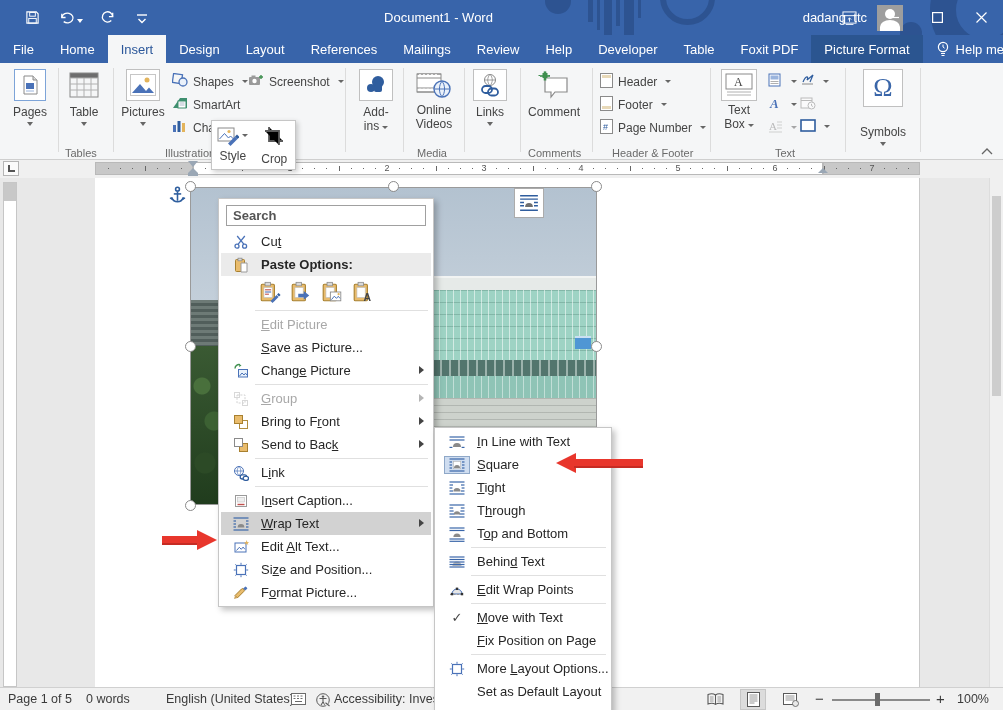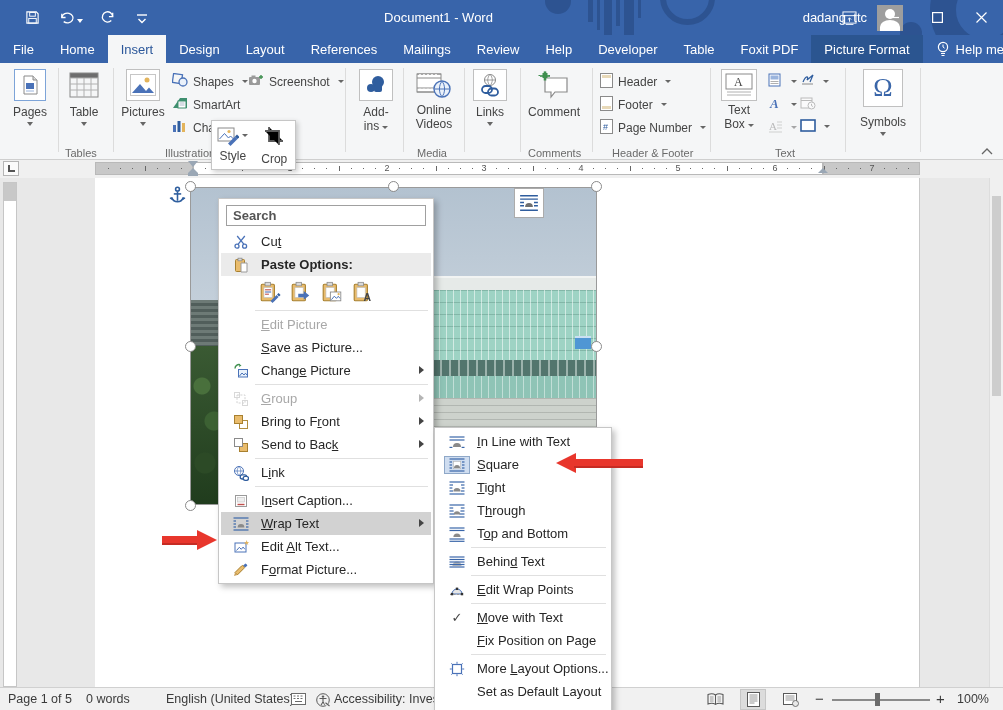--- a/index.html
+++ b/index.html
@@ -463,21 +463,21 @@
       <span><svg width="16" height="13" viewBox="0 0 16 13">
             <rect x="1" y="1" width="14" height="11" fill="#fff" stroke="#2f5d9e" stroke-width="1.6"></rect>
           </svg></span>
         <span class="chev sm"></span>
     </div>
     <div class="glabel" style="left:775px;">Text</div>
     <div class="rsep" style="left:845px;"></div>
 
     <div class="bigbtn" style="left:855px;top:6px;width:56px;">
       <span class="ibox" style="width:40px;height:38px;border:1px solid #c0c0c0;background:#fff;font-size:26px;color:#3a66a9;font-family:'Liberation Serif',serif;">Ω</span>
-      <span style="margin-top:8px;">Symbols</span>
+      <span style="margin-top:18px;">Symbols</span>
       <span class="chev"></span>
     </div>
     <div class="rsep" style="left:920px;"></div>
 
     <div id="collapse">
       <svg width="12" height="8" viewBox="0 0 12 8">
           <path d="M1 7 L6 2 L11 7" fill="none" stroke="#666" stroke-width="1.3"></path>
         </svg>
     </div>
   </div>
@@ -832,20 +832,29 @@
             <rect x="2" y="4" width="11" height="9" fill="#fff" stroke="#4a72b8"></rect>
             <path d="M3.5 11.5 l2.8-3.2 2 2 1.8-2.2 1.8 2.2" fill="none" stroke="#4a72b8"></path>
             <text x="10.5" y="6" font-size="7" fill="#e3b45c">★</text>
           </svg>
         </span>
         <span class="lbl">Edit <u>A</u>lt Text...</span>
       </div>
       <div class="mi">
         <span class="ic">
           <svg width="16" height="16" viewBox="0 0 16 16">
+            <rect x="3.5" y="3.5" width="9" height="9" fill="none" stroke="#4a72b8" stroke-width="1.2"></rect>
+            <path d="M.8 8 h2 M13.2 8 h2 M8 .8 v2 M8 13.2 v2 M2.4 2.4 l1.4 1.4 M13.6 2.4 l-1.4 1.4 M2.4 13.6 l1.4-1.4 M13.6 13.6 l-1.4-1.4" stroke="#4a72b8"></path>
+          </svg>
+        </span>
+        <span class="lbl">Si<u>z</u>e and Position...</span>
+      </div>
+      <div class="mi">
+        <span class="ic">
+          <svg width="16" height="16" viewBox="0 0 16 16">
             <path d="M2 10.5 L8.5 4 a1.7 1.7 0 0 1 2.4 2.4 L4.4 12.9 Z" fill="#e9bc6d" stroke="#a8802f"></path>
             <path d="M10.2 3.6 l2.2-2.2 c.9.4 1.6 1.1 2 2 l-2.2 2.2 z" fill="#4a72b8"></path>
             <path d="M2 10.5 l2.4 2.4 -3.4 1 z" fill="#caa05a"></path>
           </svg>
         </span>
         <span class="lbl">F<u>o</u>rmat Picture...</span>
       </div>
     </div>
 
   <div id="wrapmenu" class="menu">

